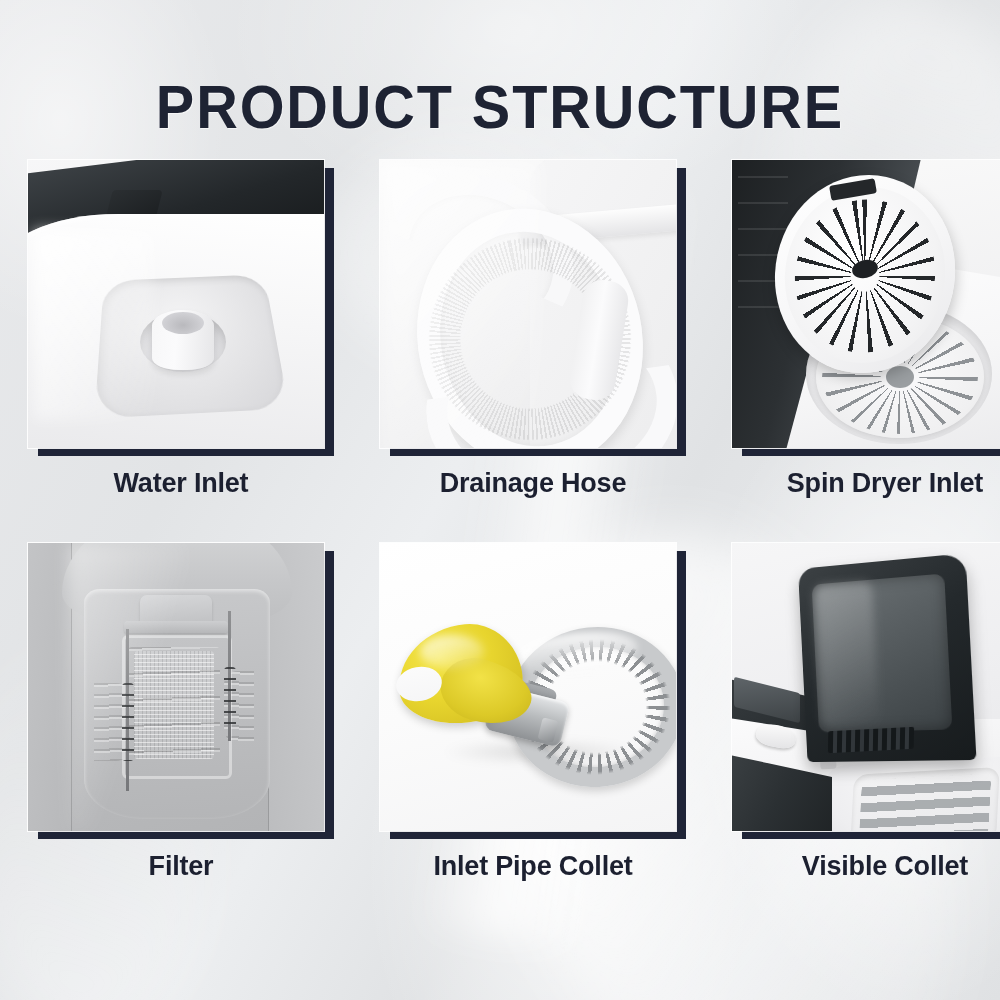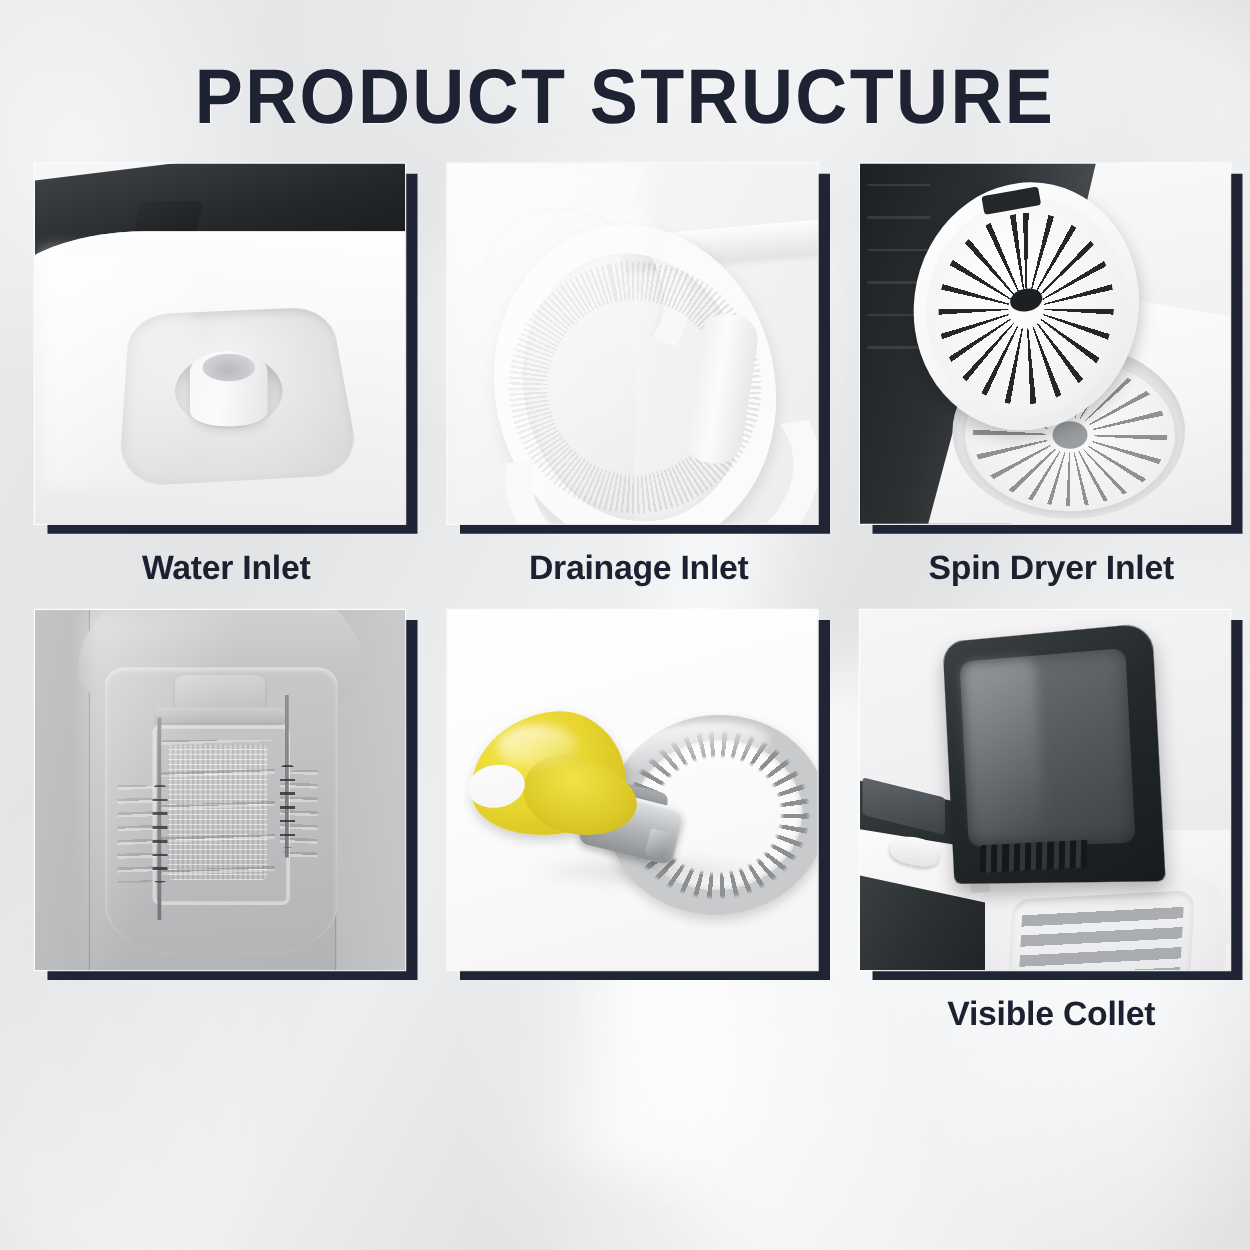--- a/index.html
+++ b/index.html
@@ -47,21 +47,21 @@
     width: 170px; height: 760px; left: 470px; top: 180px;
     background: linear-gradient(90deg, rgba(255,255,255,0) 0%, rgba(255,255,255,0.75) 48%, rgba(255,255,255,0) 100%);
     transform: rotate(8deg);
     filter: blur(16px);
   }
 
   
   #header {
     position: relative;
     text-align: center;
-    padding-top: 47px;
+    padding-top: 76px;
   }
   #title {
     margin: 0;
     font-size: 62px;
     line-height: 1.0;
     font-weight: 700;
     letter-spacing: 2.0px;
     color: #1e2333;
     transform: scaleX(0.93);
     text-shadow: 1px 1px 0 rgba(255,255,255,0.55);
@@ -79,20 +79,21 @@
     position: relative;
     margin: 0 auto;
     width: 968px;
     padding-left: 12px;
     display: grid;
     grid-template-columns: repeat(3, 308px);
     grid-column-gap: 22px;
     grid-row-gap: 18px;
     margin-top: 22px;
     box-sizing: border-box;
+    gap: 44px;
   }
   .card { position: relative; }
   .frame {
     position: relative;
     width: 296px;
     height: 288px;
   }
   
   .frame::after {
     content: "";
@@ -635,21 +636,21 @@
           <div class="ph dh-panel"></div>
           <div class="ph dh-ledge"></div>
           <div class="ph coil coil-tail"></div>
           <div class="ph coil coil-main"></div>
           <div class="ph coil-ribs"></div>
           <div class="ph coil coil-low"></div>
           <div class="ph coil-end"></div>
           <div class="ph dh-gloss"></div>
         </div>
       </div>
-      <div class="caption">Drainage Inlet</div>
+      <div class="caption">Drainage Hose</div>
     </div>
 
     <div class="card">
       <div class="frame">
         <div class="photo">
           <div class="ph sd-bg"></div>
           <div class="ph sd-body"></div>
           <div class="ph sd-body-ribs"></div>
           <div class="ph sd-top"></div>
           <div class="ph sd-basin"></div>
@@ -683,40 +684,42 @@
           <div class="ph ft-frameIn"></div>
           <div class="ph ft-handle"></div>
           <div class="ph ft-handle-lip"></div>
           <div class="ph ft-rodL"></div>
           <div class="ph ft-rodR"></div>
           <div class="ph ft-clipsL"></div>
           <div class="ph ft-clipsR"></div>
           <div class="ph ft-gloss"></div>
         </div>
       </div>
+      <div class="caption">Filter</div>
     </div>
 
     <div class="card">
       <div class="frame">
         <div class="photo">
           <div class="ph ip-bg"></div>
           <div class="ph ip-shadow"></div>
           <div class="ph ip-band"></div>
           <div class="ph ip-band-slots"></div>
           <div class="ph ip-band-hl"></div>
           <div class="ph ip-neck"></div>
           <div class="ph ip-screwbox-top"></div>
           <div class="ph ip-screwbox"></div>
           <div class="ph ip-screw"></div>
           <div class="ph ip-wing"></div>
           <div class="ph ip-wing2"></div>
           <div class="ph ip-wing-notch"></div>
           <div class="ph ip-wing-hl"></div>
         </div>
       </div>
+      <div class="caption">Inlet Pipe Collet</div>
     </div>
 
     <div class="card">
       <div class="frame">
         <div class="photo">
           <div class="ph vc-bg"></div>
           <div class="ph vc-top"></div>
           <div class="ph vc-floor"></div>
           <div class="ph vc-tub"></div>
           <div class="ph vc-drain"></div>

